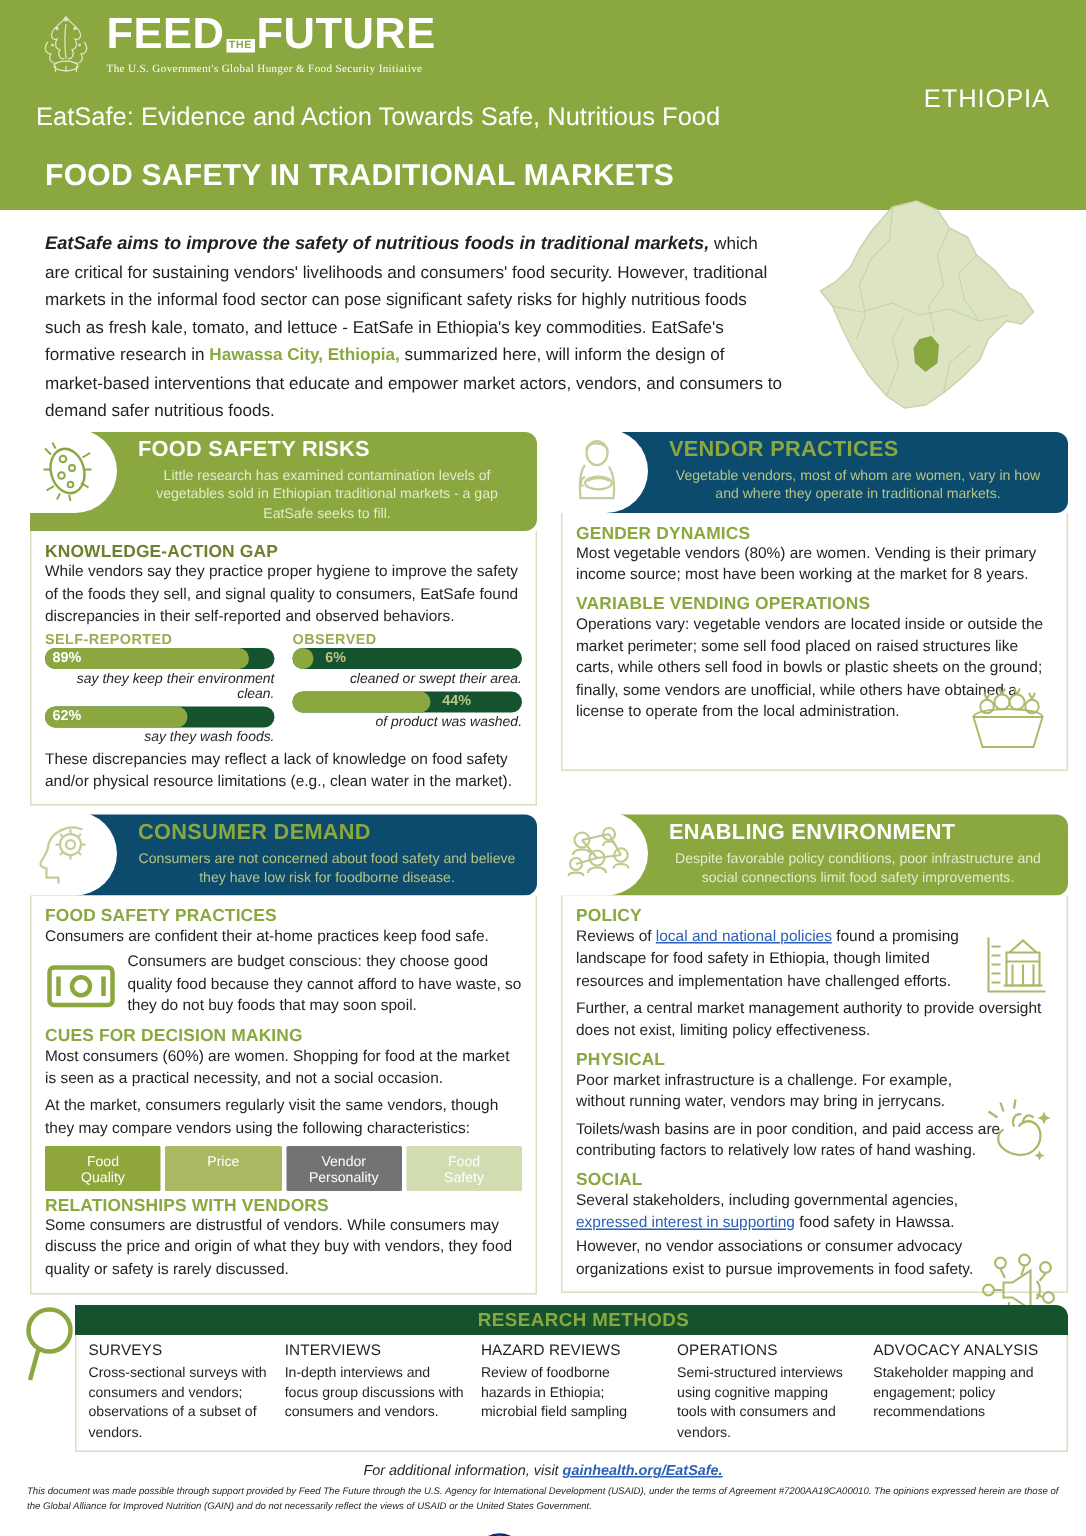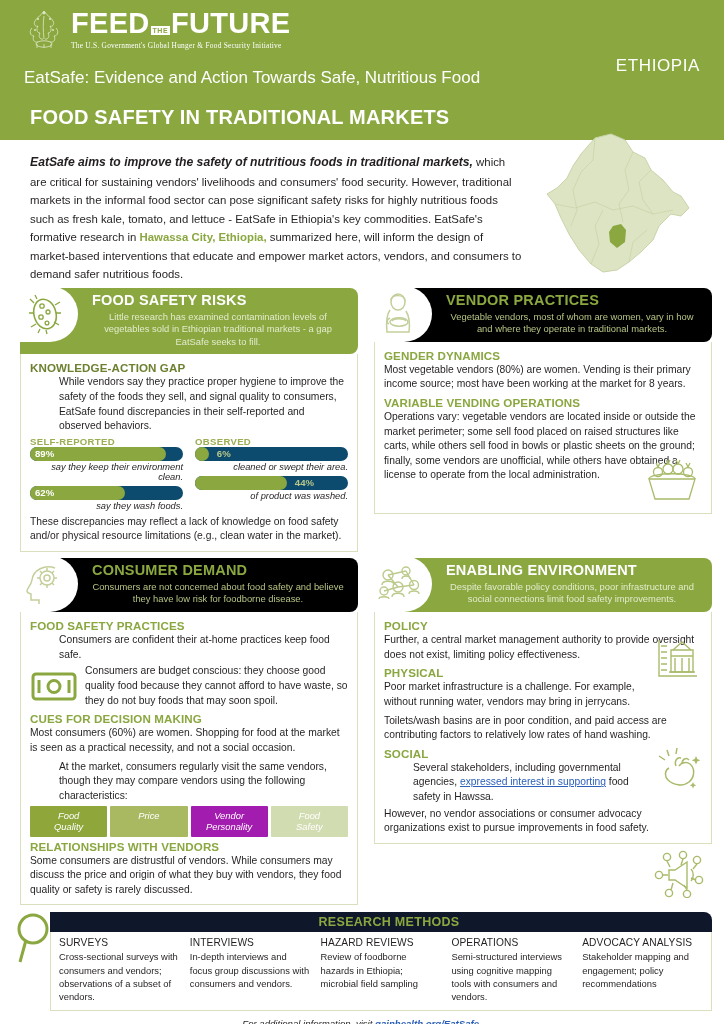--- a/index.html
+++ b/index.html
@@ -79,21 +79,21 @@
   .panel { position: relative; }
   .panel-banner {
     position: relative;
     min-height: 44px;
     border-radius: 0 8px 8px 0;
     padding: 5px 10px 6px 72px;
     display: flex; flex-direction: column; justify-content: center;
     margin-left: 8px;
   }
   .panel-banner.dark { background: #8aa740; }
-  .panel-banner.light { background: #000000; }
+  .panel-banner.light { background: #0c4a6e; }
   .banner-title {
     font-size: 14.5px; font-weight: bold; letter-spacing: 0.2px; line-height: 1.1;
   }
   .panel-banner.dark .banner-title { color: #ffffff; }
   .panel-banner.light .banner-title { color: #8aa740; }
   .banner-sub {
     font-size: 9.4px; line-height: 1.34; margin-top: 2px; text-align: center;
     padding-right: 4px;
   }
   .panel-banner.dark .banner-sub { color: #e4ebcc; }
@@ -117,61 +117,61 @@
     position: relative;
   }
   .sub-head {
     font-size: 11.6px; font-weight: bold; color: #8aa740;
     letter-spacing: 0.1px; margin: 2px 0 1px 0;
   }
   .sub-head.dark { color: #6d8030; }
   .body-p {
     font-size: 10.3px; line-height: 1.42; color: #231f20; margin-bottom: 4px;
   }
-  .body-p.tight { margin-bottom: 2px; margin-left: 29px; }
+  .body-p.tight { margin-bottom: 2px; }
   .link { color: #2b5fb8; text-decoration: underline; }
 
   
   .bars { display: grid; grid-template-columns: 1fr 1fr; column-gap: 12px; margin-top: 2px; }
   .bar-col-head {
     font-size: 9.6px; font-weight: bold; color: #9aad52; letter-spacing: 0.3px; margin-bottom: 0;
   }
   .bar-track {
-    position: relative; height: 14px; border-radius: 7px; background: #0c4a6e;
+    position: relative; height: 14px; border-radius: 7px; background: #14532d;
     margin-bottom: 1px; overflow: visible;
   }
   .bar-fill {
     position: absolute; left: 0; top: 0; height: 14px; border-radius: 7px; background: #8aa740;
   }
   .bar-lbl {
     position: absolute; top: 0; height: 14px; line-height: 14px;
     font-size: 9.6px; font-weight: bold; padding-left: 5px;
   }
   .bar-lbl.inside { color: #ffffff; left: 0; }
   .bar-lbl.outside { color: #b9c788; }
   .bar-cap {
     font-size: 9.3px; font-style: italic; color: #231f20; margin-bottom: 4px; text-align: right;
   }
 
   
   .chips { display: flex; gap: 3px; margin: 3px 0 3px 0; }
   .chip {
     flex: 1; text-align: center; font-size: 9.4px; line-height: 1.18;
-    padding: 4px 2px; color: #ffffff; border-radius: 1px; font-style: italic;
+    padding: 4px 2px; color: #ffffff; border-radius: 1px;
   }
 
   
   .icon-row { display: flex; gap: 7px; align-items: flex-start; margin-bottom: 3px; }
   .icon-row .ico { flex: 0 0 auto; padding-top: 3px; }
   .side-ico { position: absolute; }
 
   
   .rm-wrap { margin: 7px 12px 0 12px; position: relative; }
   .rm-banner {
-    margin-left: 38px; background: #0f172a; border-radius: 0 8px 0 0;
+    margin-left: 38px; background: #14532d; border-radius: 0 8px 0 0;
     text-align: center; padding: 3px 0 3px 16px;
   }
   .rm-banner-title {
     font-size: 12.5px; font-weight: bold; color: #8aa740; letter-spacing: 0.3px;
   }
   .rm-icon { position: absolute; left: 2px; top: -2px; }
   .rm-body {
     margin-left: 38px; border: 1px solid #d9e0bd; border-top: none;
     display: grid; grid-template-columns: repeat(5, 1fr);
     gap: 0 10px; padding: 5px 8px 6px 8px;
@@ -392,21 +392,21 @@
         <div class="body-p tight">At the market, consumers regularly visit the same vendors, though they may compare vendors using the following characteristics:</div>
         <div class="chips">
           <div class="chip" style="background:#8ea63a">
             <span>Food</span><br>
             <span>Quality</span>
           </div>
           <div class="chip" style="background:#a8b962">
             <span>Price</span><br>
             <span></span>
           </div>
-          <div class="chip" style="background:#a21caf">
+          <div class="chip" style="background:#737373">
             <span>Vendor</span><br>
             <span>Personality</span>
           </div>
           <div class="chip" style="background:#d2dcb1">
             <span>Food</span><br>
             <span>Safety</span>
           </div>
         </div>
         <div class="sub-head">RELATIONSHIPS WITH VENDORS</div>
         <div class="body-p" style="margin-bottom:0">Some consumers are distrustful of vendors. While consumers may discuss the price and origin of what they buy with vendors, they food quality or safety is rarely discussed.</div>
@@ -442,20 +442,21 @@
             <g fill="none" stroke="#a9bb6a" stroke-width="1.4">
               <path d="M4 4 L4 40 L42 40"></path>
               <path d="M16 14 L38 14 L38 36 L16 36 Z"></path>
               <path d="M18 14 L27 6 L36 14"></path>
               <path d="M20 36 L20 22 M27 36 L27 22 M34 36 L34 22"></path>
               <path d="M16 20 L38 20 M14 36 L40 36"></path>
               <path d="M6 10 L12 10 M6 16 L12 16 M6 22 L12 22 M6 28 L12 28 M6 34 L12 34"></path>
             </g>
           </svg>
         </div>
+        <div class="body-p" style="padding-right:58px"><span>Reviews of </span><span class="link">local and national policies</span><span> found a promising landscape for food safety in Ethiopia, though limited resources and implementation have challenged efforts.</span></div>
         <div class="body-p">Further, a central market management authority to provide oversight does not exist, limiting policy effectiveness.</div>
         <div class="sub-head">PHYSICAL</div>
         <div class="side-ico" style="right:8px; top:134px;">
           <svg width="48" height="46" viewBox="0 0 48 46">
             <g fill="none" stroke="#a9bb6a" stroke-width="1.5">
               <path d="M14 22 C10 24 9 30 13 34 C18 39 28 41 34 36 C40 31 40 22 35 18 C31 15 26 17 24 20"></path>
               <path d="M21 20 C19 15 22 11 26 12 M27 18 C27 13 31 11 34 14"></path>
               <path d="M10 14 L4 10 M14 10 L12 4 M21 8 L22 2"></path>
             </g>
             <g fill="#a9bb6a">

